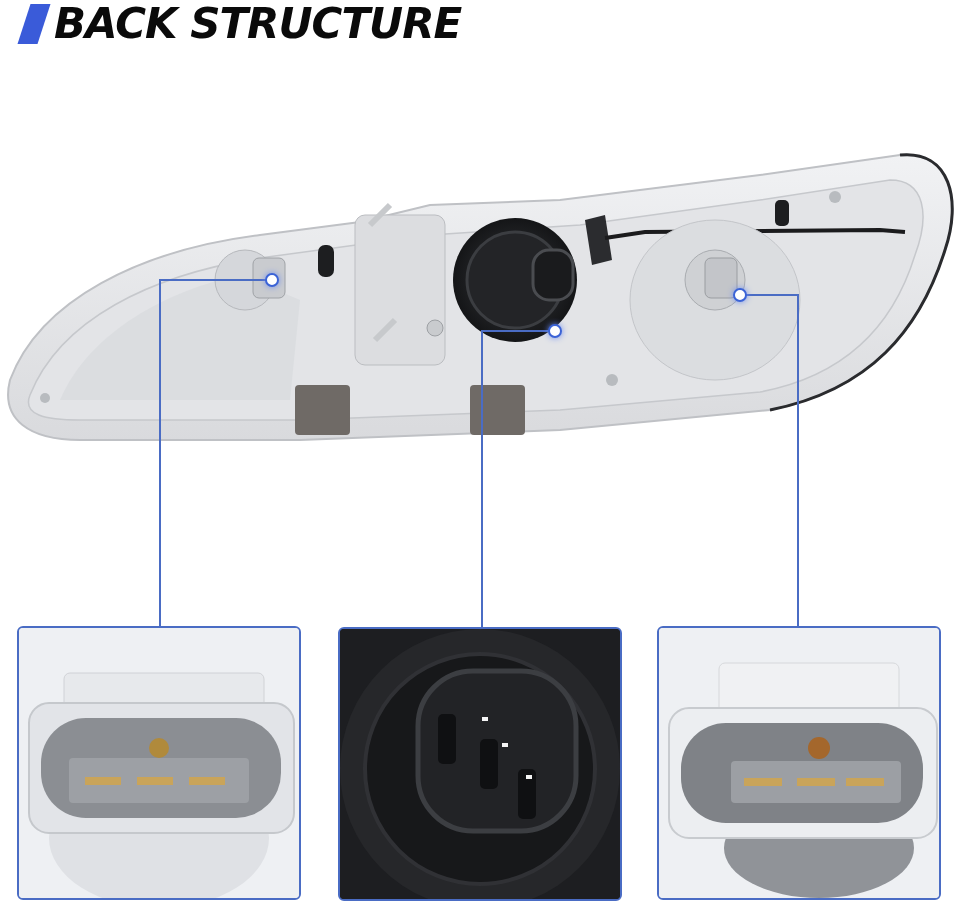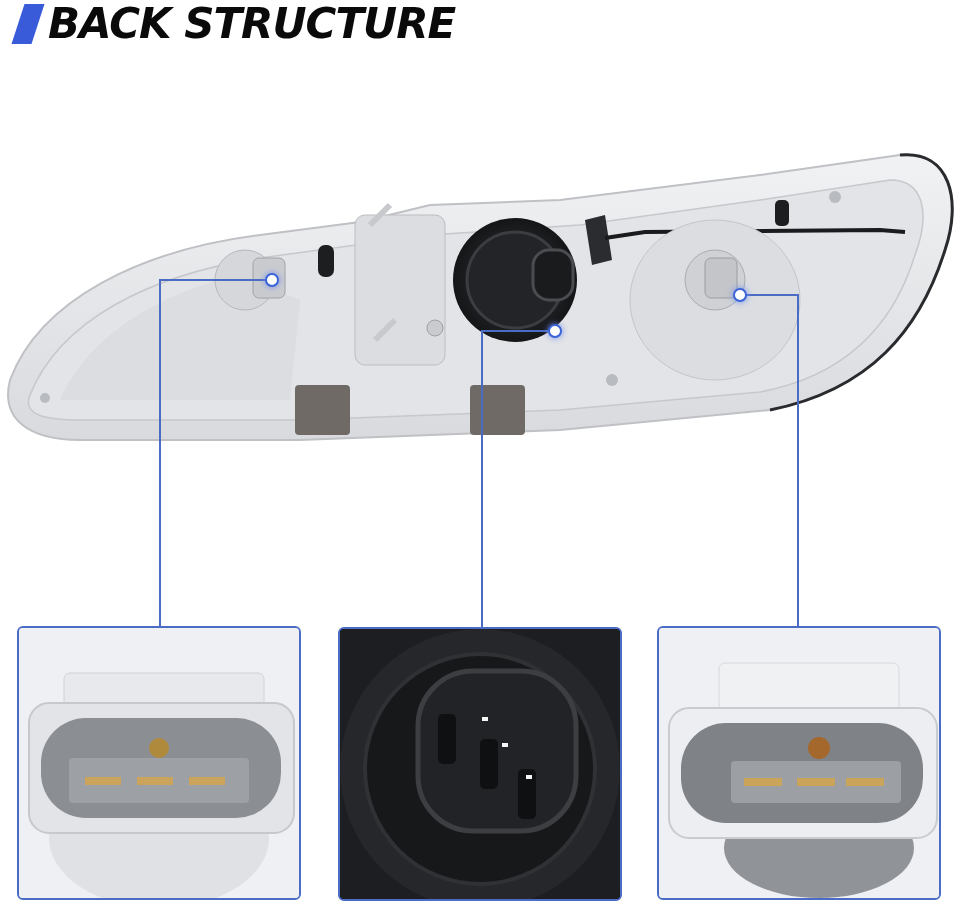--- a/index.html
+++ b/index.html
@@ -1,17 +1,17 @@
 <!DOCTYPE html>
 <html><head>
 <meta charset="utf-8">
 <style>
   html, body { margin:0; padding:0; background:#ffffff; }
   body { width:960px; height:905px; position:relative; overflow:hidden; font-family:"Liberation Sans", sans-serif; }
-  .title-wrap { position:absolute; left:12px; top:0; height:48px; display:flex; align-items:center; }
+  .title-wrap { position:absolute; left:18px; top:0; height:48px; display:flex; align-items:center; }
   .title-bar { width:20px; height:40px; background:#3a5bd9; transform:skewX(-18deg); margin-right:10px; margin-left:6px; }
   .title { font-family:"DejaVu Sans", sans-serif; font-weight:bold; font-style:italic; font-size:42px; letter-spacing:-1px; color:#0a0a0a; line-height:1; }
   .stage { position:absolute; left:0; top:0; width:960px; height:905px; }
   .panel { position:absolute; border:2px solid #4a6cc4; border-radius:6px; overflow:hidden; box-sizing:border-box; }
   .dot { position:absolute; width:10px; height:10px; border-radius:50%; background:#ffffff; border:2px solid #3b63d6; box-shadow:0 0 6px #6f8ef0; }
 </style>
 </head>
 <body>
 
 <div class="title-wrap">

